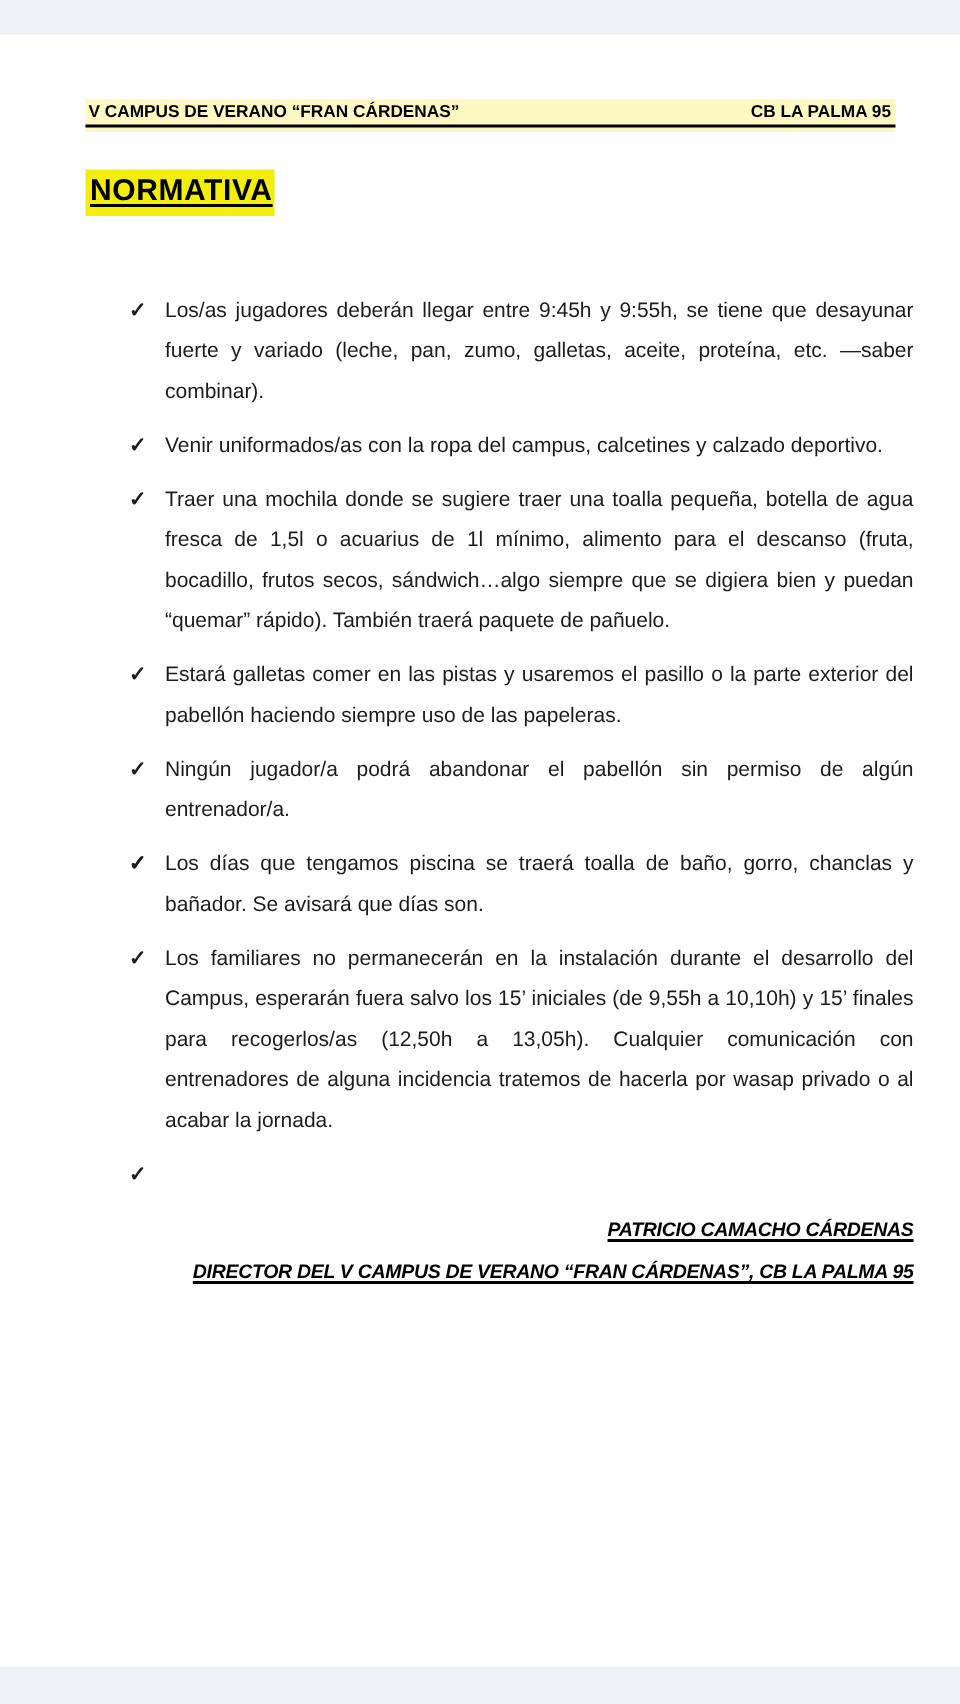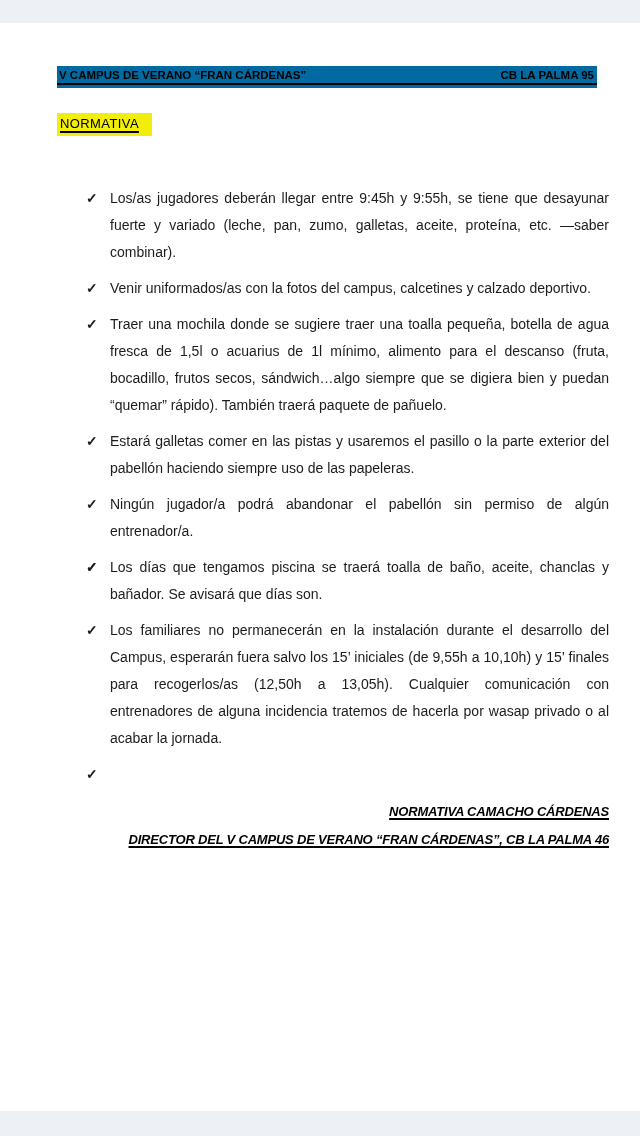--- a/index.html
+++ b/index.html
@@ -50,28 +50,28 @@
     left: 0;
     right: 0;
     bottom: 3px;
     height: 2px;
     background: #000;
   }
   
   .title-row { margin: 25px 0 0 57px; }
   .doc-title {
     display: inline-block;
-    font-size: 13px;
-    font-weight: normal;
+    font-size: 20px;
+    font-weight: bold;
     letter-spacing: 0.4px;
     color: #000;
     text-decoration: underline;
     text-decoration-thickness: 2px;
     text-underline-offset: 3px;
-    padding: 3px 13px 5px 3px;
+    padding: 3px 1px 5px 3px;
   }
   
   .rules { margin: 49px 31px 0 57px; }
   .rule {
     position: relative;
     padding-left: 53px;
     font-size: 14px;
     line-height: 27px;
     text-align: justify;
     color: #1c1c1c;
@@ -102,66 +102,66 @@
     text-underline-offset: 2px;
     white-space: nowrap;
   }
 </style>
 </head>
 <body>
 
 <div class="viewer">
   <div class="page">
 
-    <div class="header-bar" style="background-color: #0369a1;">
+    <div class="header-bar" style="background-color: #fef9c3;">
       <span class="h-left">V CAMPUS DE VERANO “FRAN CÁRDENAS”</span>
       <span class="h-right">CB LA PALMA 95</span>
       <span class="h-underline"></span>
     </div>
 
     <div class="title-row">
       <span class="doc-title" style="background-color: rgb(242, 237, 10);">NORMATIVA</span>
     </div>
 
     <div class="rules">
         <div class="rule">
         <span class="check">✓</span>
         <span class="rule-text">Los/as jugadores deberán llegar entre 9:45h y 9:55h, se tiene que desayunar fuerte y variado (leche, pan, zumo, galletas, aceite, proteína, etc. —saber combinar).</span>
       </div>
         <div class="rule">
         <span class="check">✓</span>
-        <span class="rule-text">Venir uniformados/as con la fotos del campus, calcetines y calzado deportivo.</span>
+        <span class="rule-text">Venir uniformados/as con la ropa del campus, calcetines y calzado deportivo.</span>
       </div>
         <div class="rule">
         <span class="check">✓</span>
         <span class="rule-text">Traer una mochila donde se sugiere traer una toalla pequeña, botella de agua fresca de 1,5l o acuarius de 1l mínimo, alimento para el descanso (fruta, bocadillo, frutos secos, sándwich…algo siempre que se digiera bien y puedan “quemar” rápido). También traerá paquete de pañuelo.</span>
       </div>
         <div class="rule">
         <span class="check">✓</span>
         <span class="rule-text">Estará galletas comer en las pistas y usaremos el pasillo o la parte exterior del pabellón haciendo siempre uso de las papeleras.</span>
       </div>
         <div class="rule">
         <span class="check">✓</span>
         <span class="rule-text">Ningún jugador/a podrá abandonar el pabellón sin permiso de algún entrenador/a.</span>
       </div>
         <div class="rule">
         <span class="check">✓</span>
       </div>
         <div class="rule">
         <span class="check">✓</span>
-        <span class="rule-text">Los días que tengamos piscina se traerá toalla de baño, aceite, chanclas y bañador. Se avisará que días son.</span>
+        <span class="rule-text">Los días que tengamos piscina se traerá toalla de baño, gorro, chanclas y bañador. Se avisará que días son.</span>
       </div>
         <div class="rule">
         <span class="check">✓</span>
         <span class="rule-text">Los familiares no permanecerán en la instalación durante el desarrollo del Campus, esperarán fuera salvo los 15’ iniciales (de 9,55h a 10,10h) y 15’ finales para recogerlos/as (12,50h a 13,05h). Cualquier comunicación con entrenadores de alguna incidencia tratemos de hacerla por wasap privado o al acabar la jornada.</span>
       </div>
         <div class="rule">
         <span class="check">✓</span>
       </div>
       </div>
 
     <div class="signature">
-      <div class="sig-line">NORMATIVA CAMACHO CÁRDENAS</div>
-      <div class="sig-line">DIRECTOR DEL V CAMPUS DE VERANO “FRAN CÁRDENAS”, CB LA PALMA 46</div>
+      <div class="sig-line">PATRICIO CAMACHO CÁRDENAS</div>
+      <div class="sig-line">DIRECTOR DEL V CAMPUS DE VERANO “FRAN CÁRDENAS”, CB LA PALMA 95</div>
     </div>
 
   </div>
 </div>
 
 </body></html>

